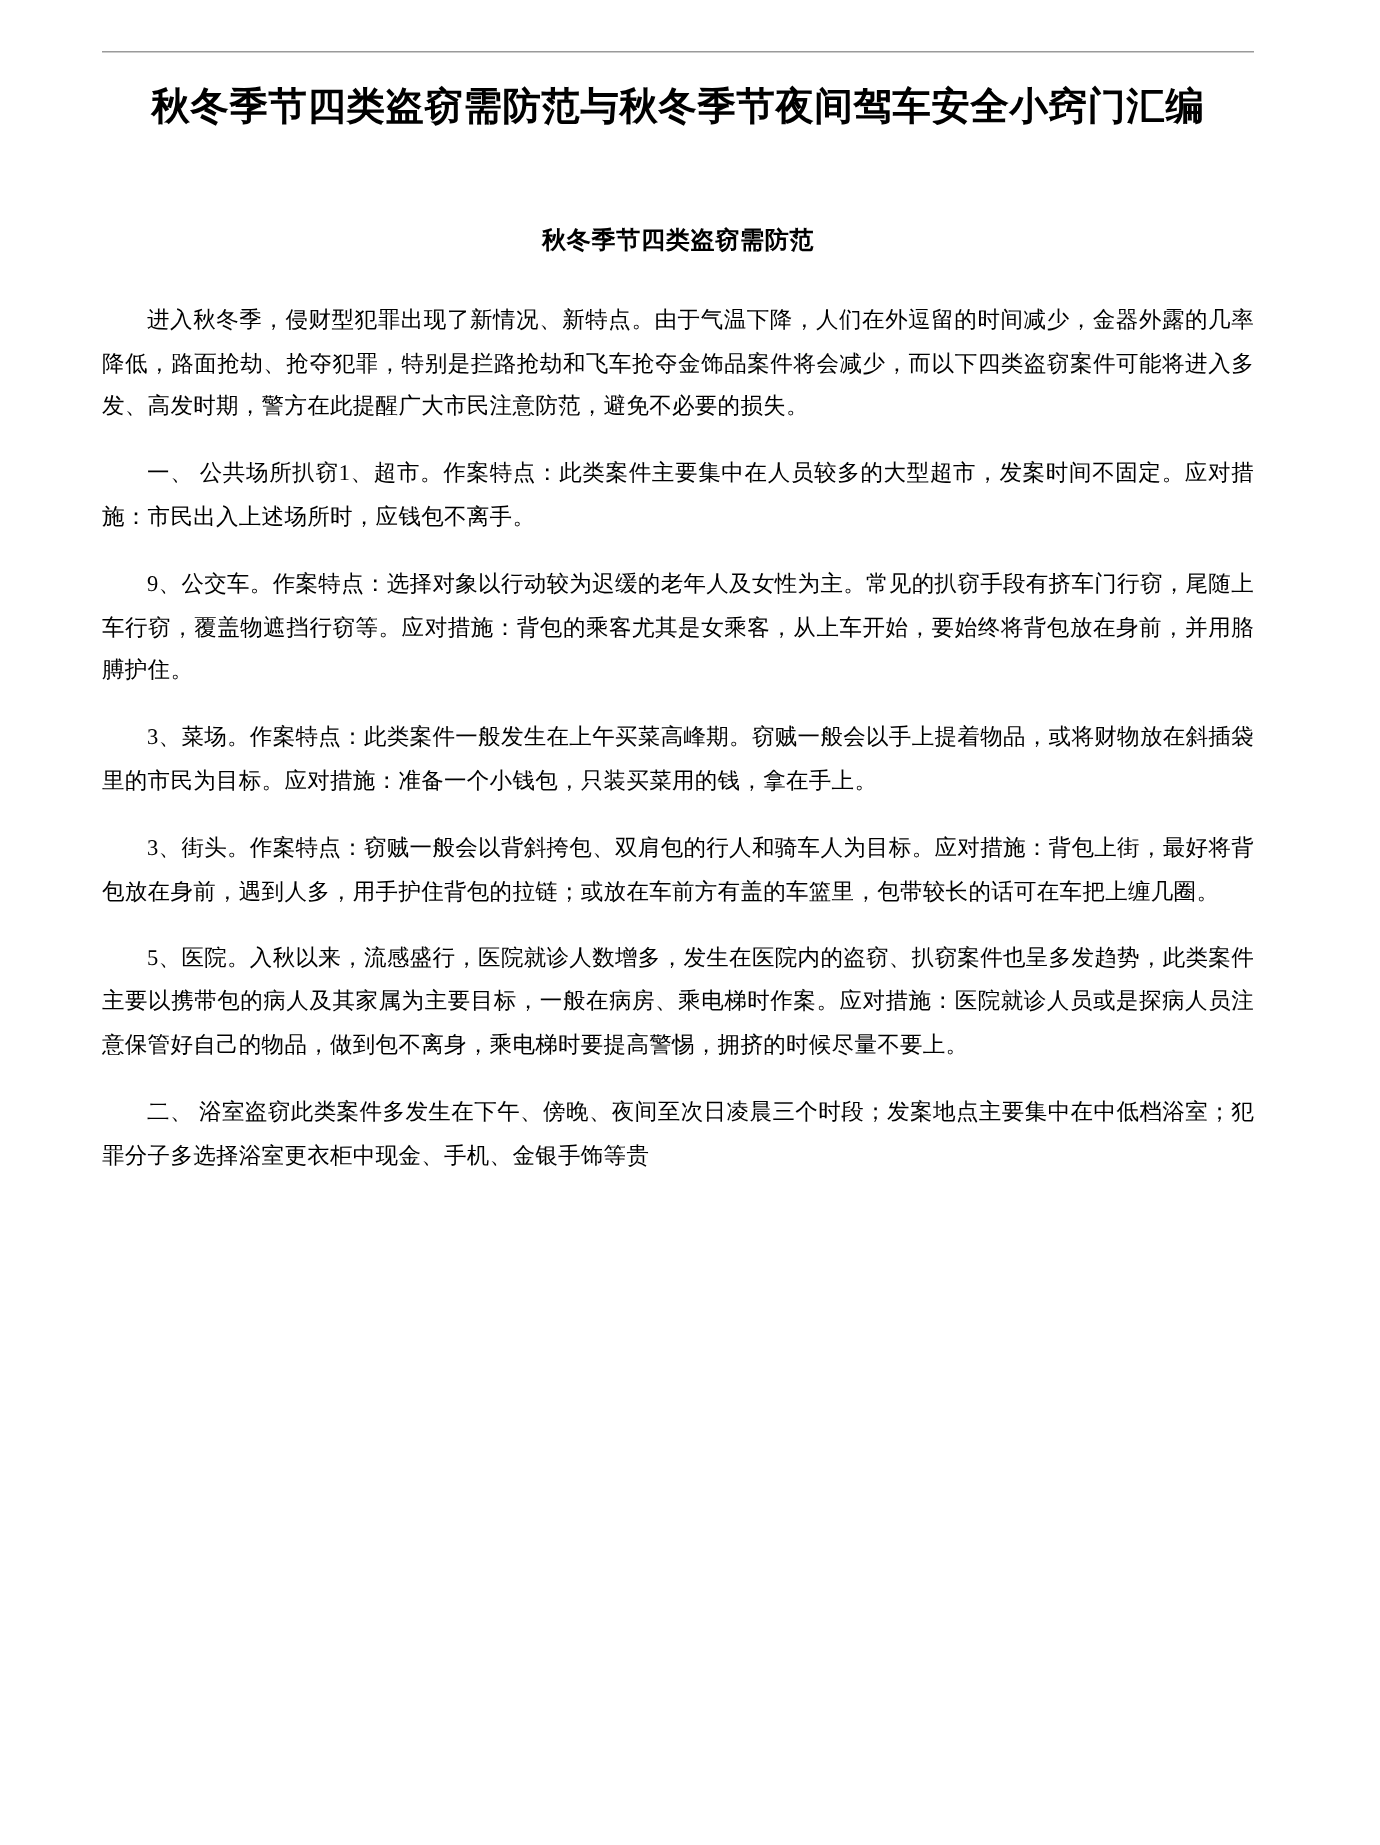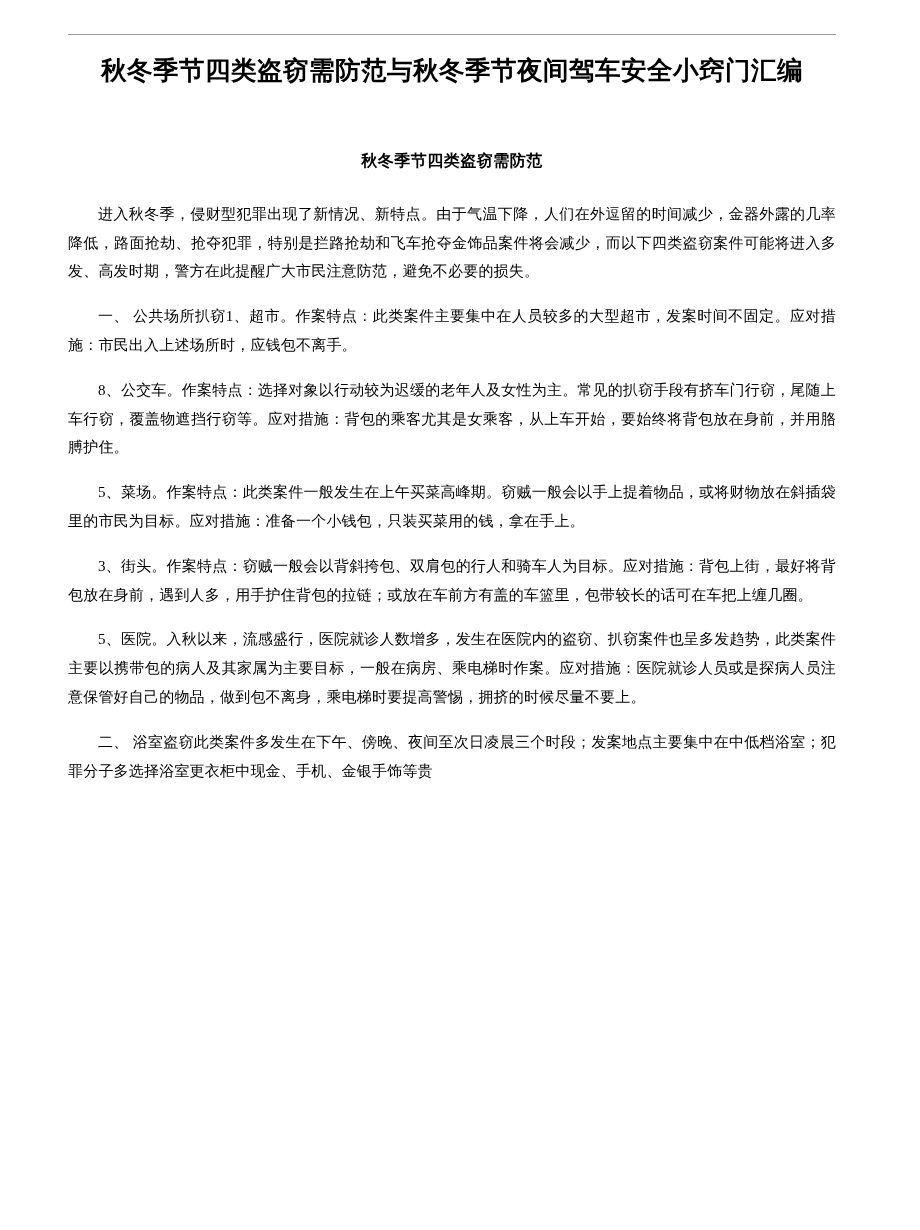--- a/index.html
+++ b/index.html
@@ -74,23 +74,23 @@
   <div class="content">
 
     <h1 class="doc-title">秋冬季节四类盗窃需防范与秋冬季节夜间驾车安全小窍门汇编</h1>
 
     <h2 class="section-title">秋冬季节四类盗窃需防范</h2>
 
     <p class="body-text">进入秋冬季，侵财型犯罪出现了新情况、新特点。由于气温下降，人们在外逗留的时间减少，金器外露的几率降低，路面抢劫、抢夺犯罪，特别是拦路抢劫和飞车抢夺金饰品案件将会减少，而以下四类盗窃案件可能将进入多发、高发时期，警方在此提醒广大市民注意防范，避免不必要的损失。</p>
 
     <p class="body-text tight">一、 公共场所扒窃1、超市。作案特点：此类案件主要集中在人员较多的大型超市，发案时间不固定。应对措施：市民出入上述场所时，应钱包不离手。</p>
 
-    <p class="body-text tight">8、公交车。作案特点：选择对象以行动较为迟缓的老年人及女性为主。常见的扒窃手段有挤车门行窃，尾随上车行窃，覆盖物遮挡行窃等。应对措施：背包的乘客尤其是女乘客，从上车开始，要始终将背包放在身前，并用胳膊护住。</p>
+    <p class="body-text tight">9、公交车。作案特点：选择对象以行动较为迟缓的老年人及女性为主。常见的扒窃手段有挤车门行窃，尾随上车行窃，覆盖物遮挡行窃等。应对措施：背包的乘客尤其是女乘客，从上车开始，要始终将背包放在身前，并用胳膊护住。</p>
 
-    <p class="body-text tight">5、菜场。作案特点：此类案件一般发生在上午买菜高峰期。窃贼一般会以手上提着物品，或将财物放在斜插袋里的市民为目标。应对措施：准备一个小钱包，只装买菜用的钱，拿在手上。</p>
+    <p class="body-text tight">3、菜场。作案特点：此类案件一般发生在上午买菜高峰期。窃贼一般会以手上提着物品，或将财物放在斜插袋里的市民为目标。应对措施：准备一个小钱包，只装买菜用的钱，拿在手上。</p>
 
     <p class="body-text tight">3、街头。作案特点：窃贼一般会以背斜挎包、双肩包的行人和骑车人为目标。应对措施：背包上街，最好将背包放在身前，遇到人多，用手护住背包的拉链；或放在车前方有盖的车篮里，包带较长的话可在车把上缠几圈。</p>
 
     <p class="body-text tight">5、医院。入秋以来，流感盛行，医院就诊人数增多，发生在医院内的盗窃、扒窃案件也呈多发趋势，此类案件主要以携带包的病人及其家属为主要目标，一般在病房、乘电梯时作案。应对措施：医院就诊人员或是探病人员注意保管好自己的物品，做到包不离身，乘电梯时要提高警惕，拥挤的时候尽量不要上。</p>
 
     <p class="body-text tight">二、 浴室盗窃此类案件多发生在下午、傍晚、夜间至次日凌晨三个时段；发案地点主要集中在中低档浴室；犯罪分子多选择浴室更衣柜中现金、手机、金银手饰等贵</p>
 
   </div>
 </div>
 

